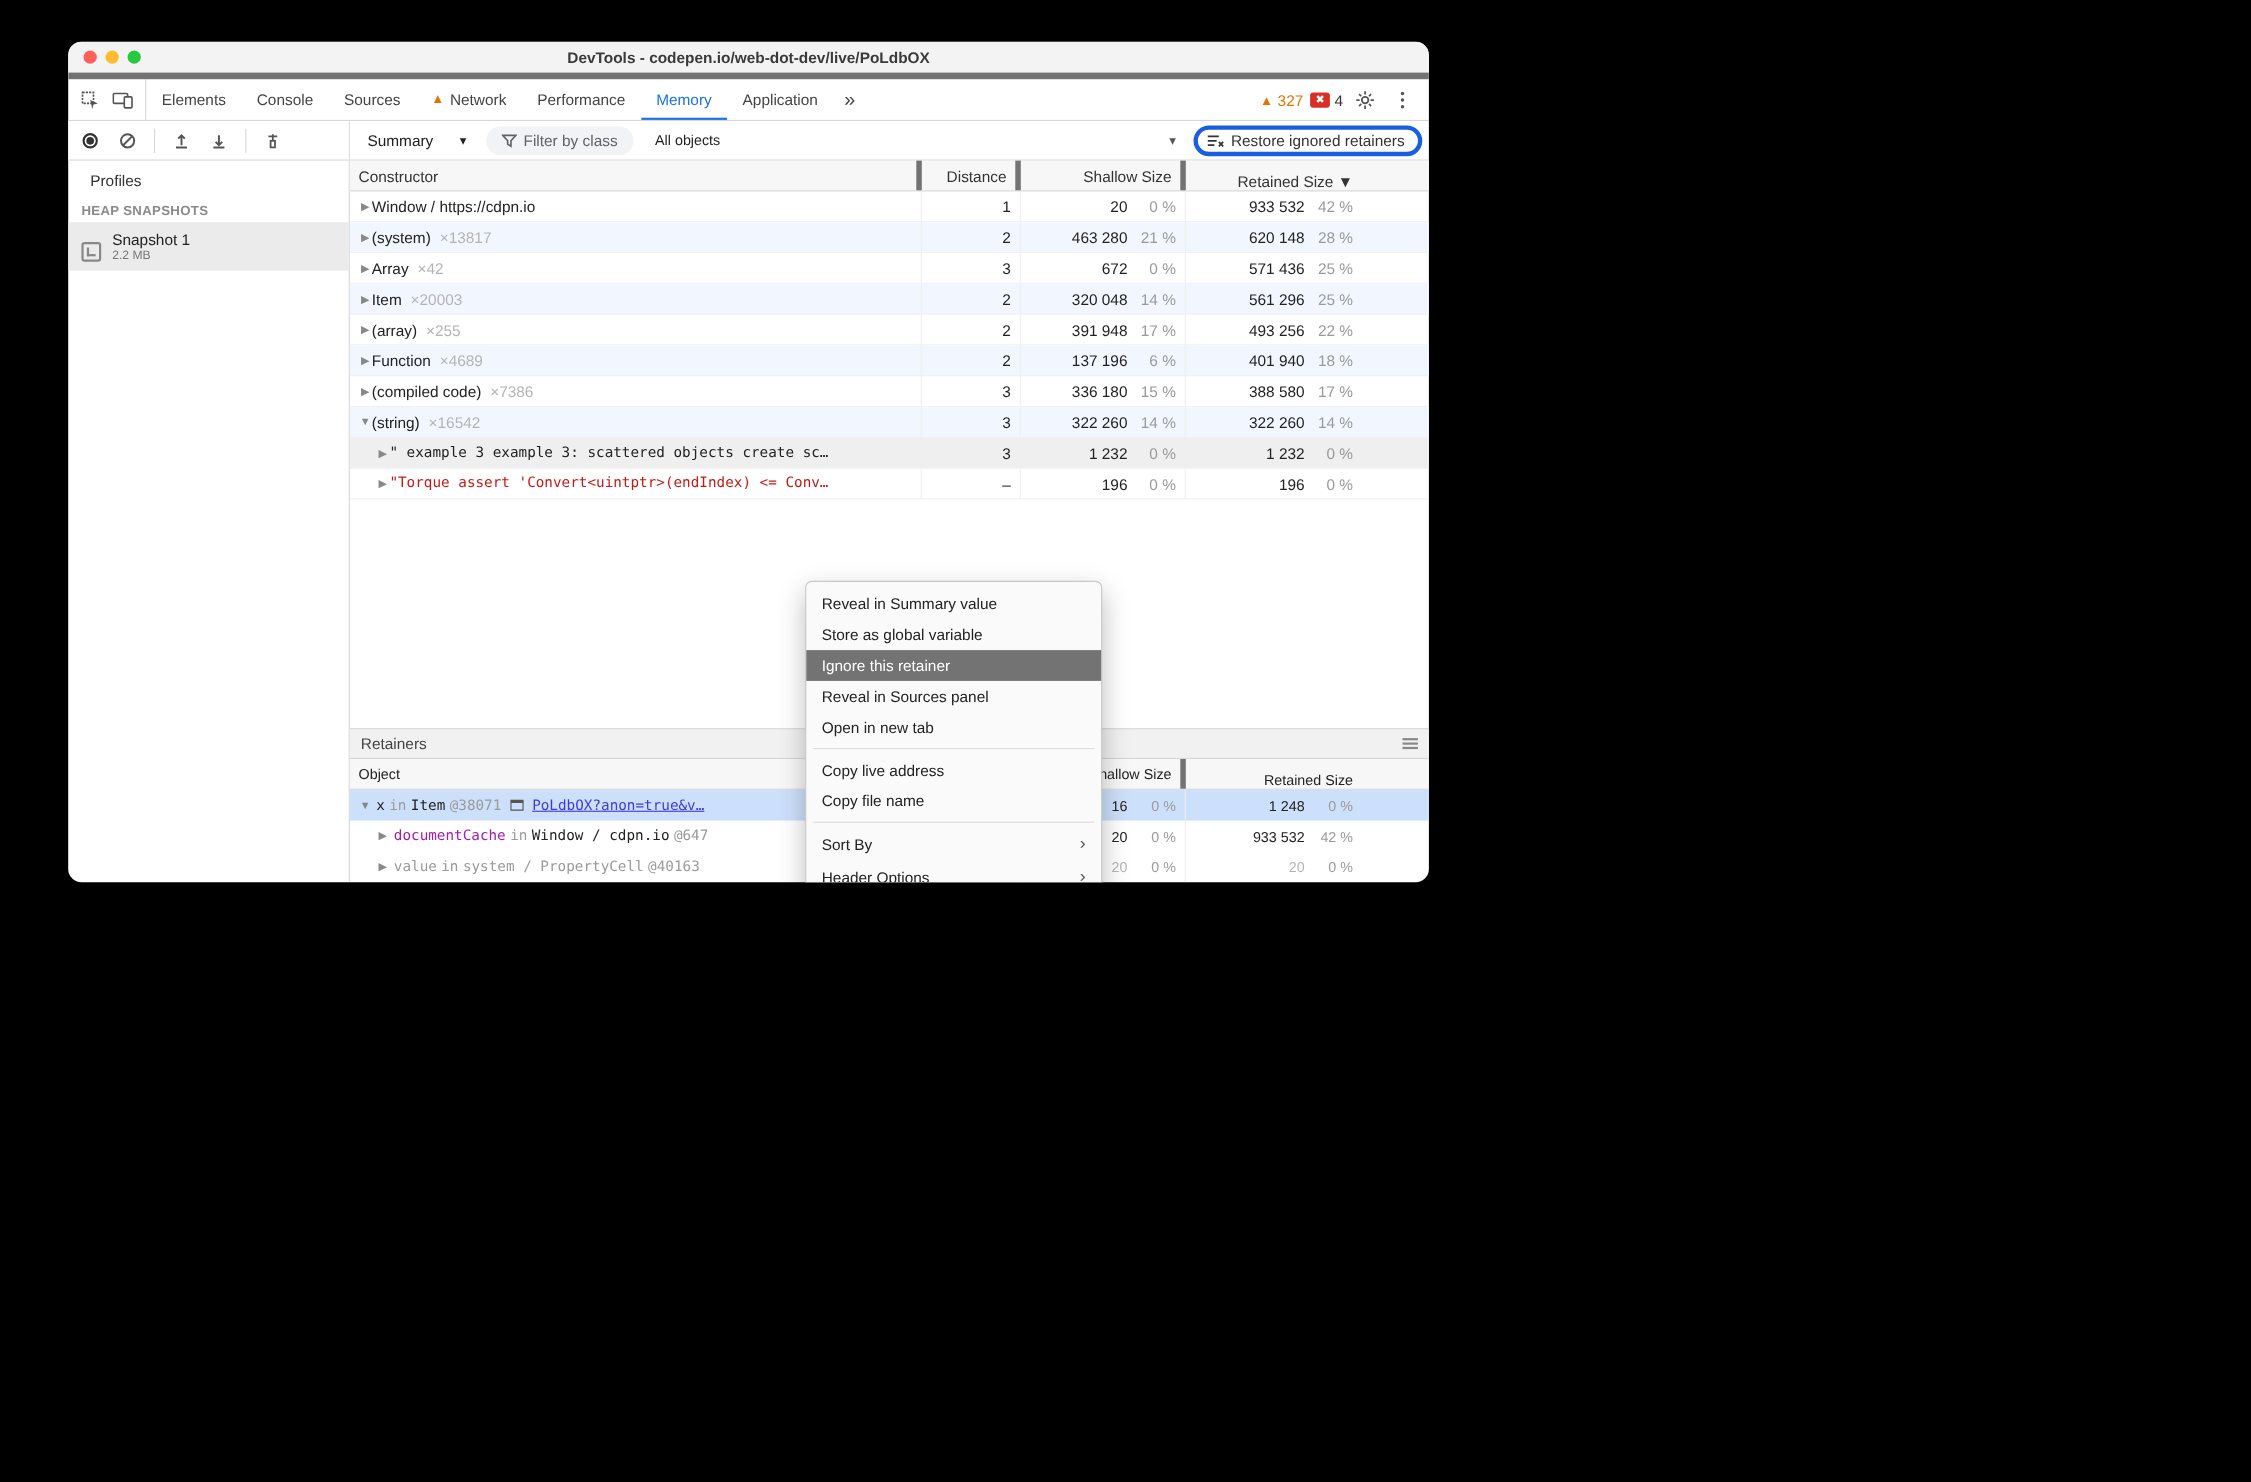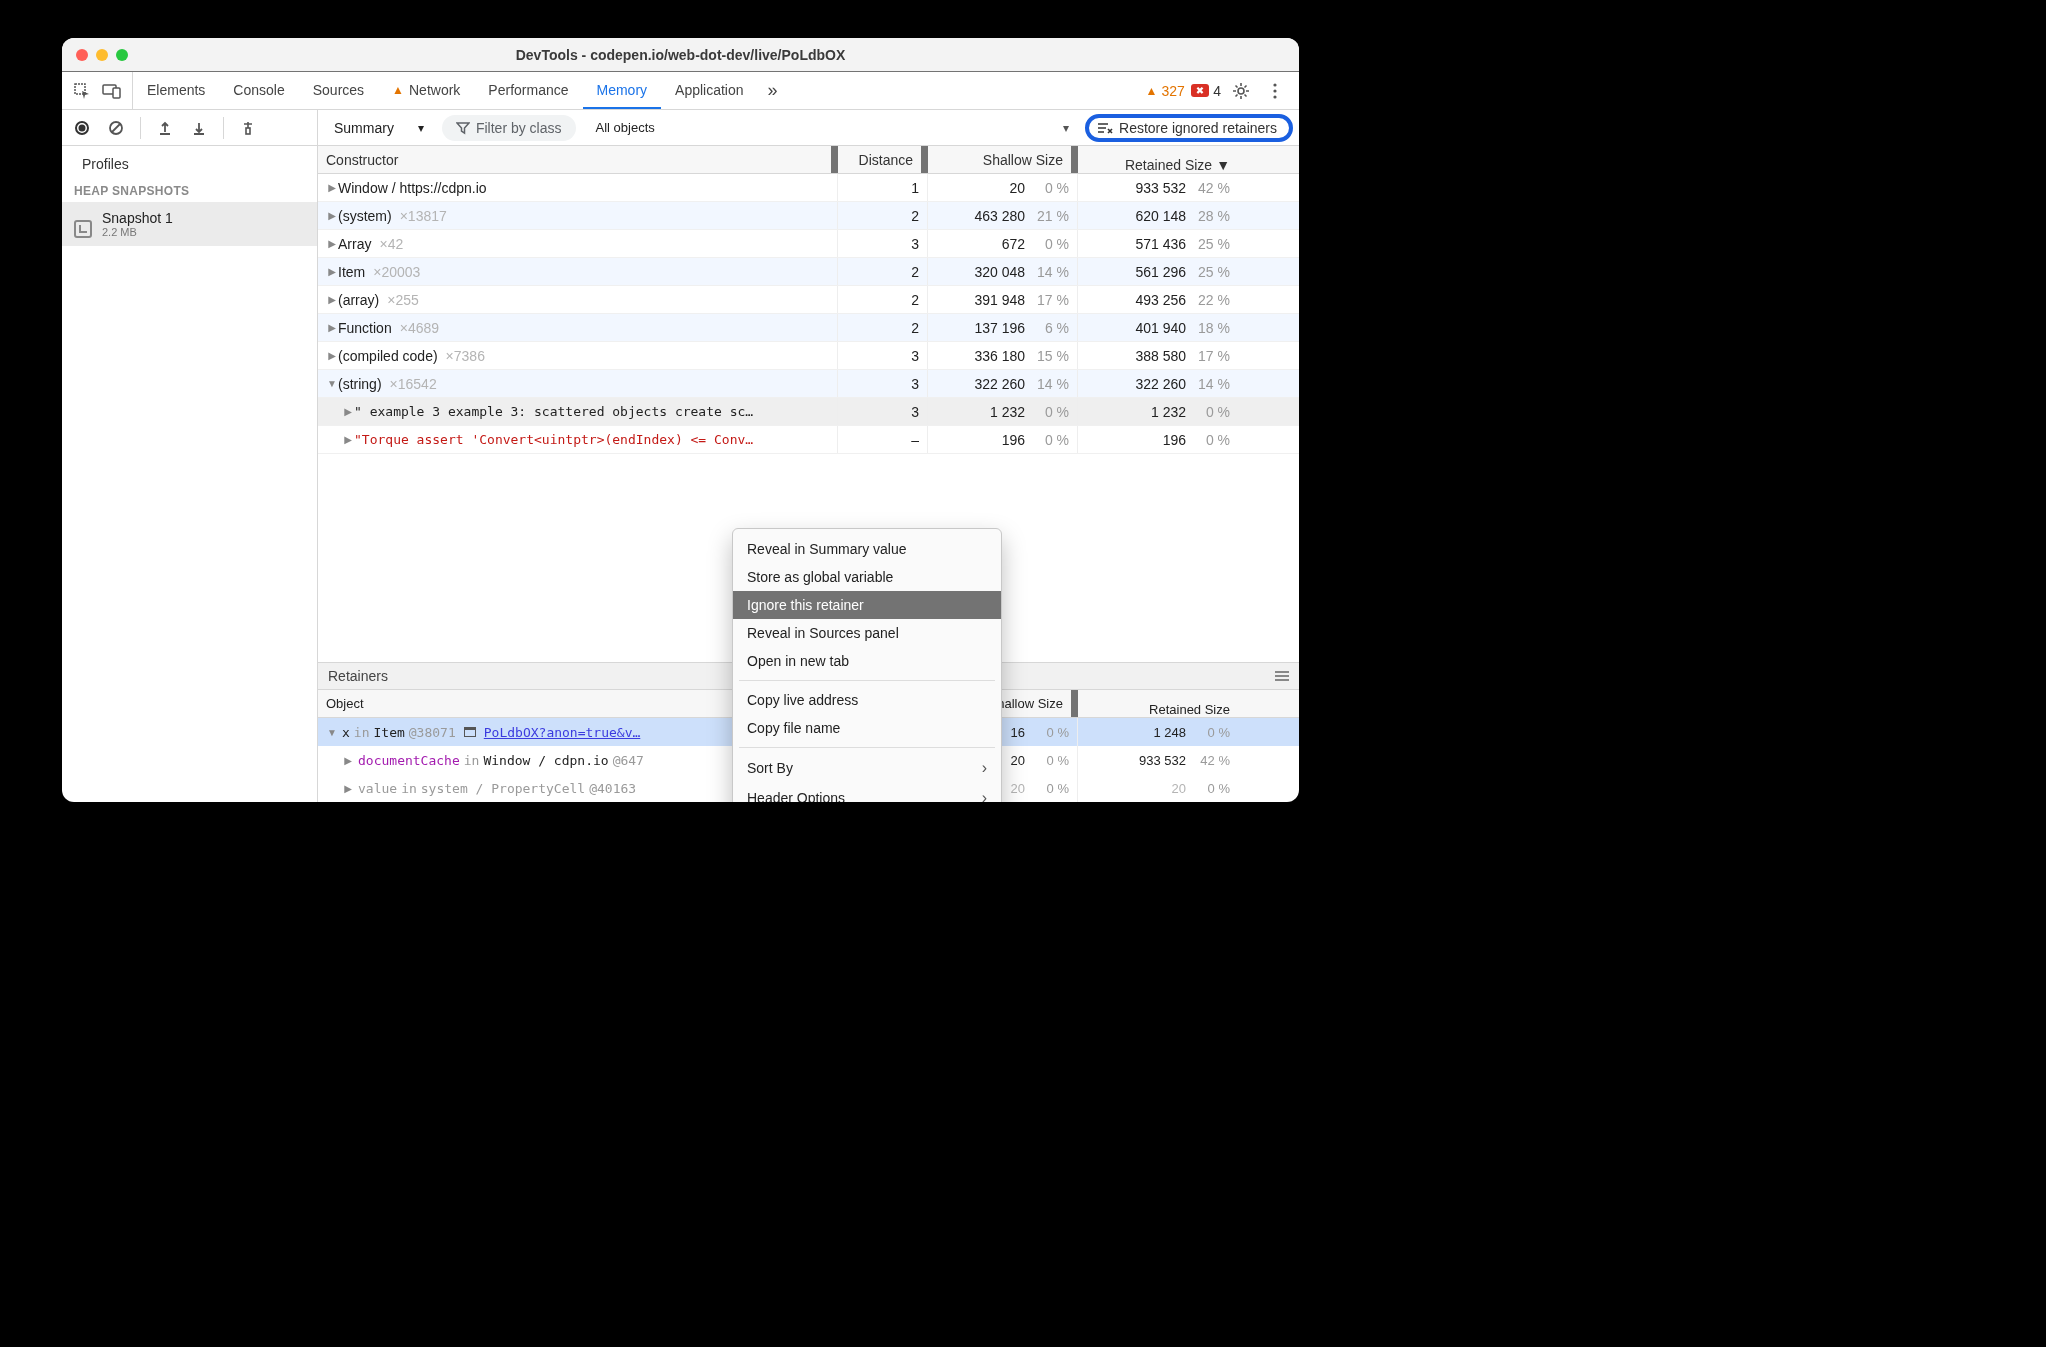--- a/index.html
+++ b/index.html
@@ -25,21 +25,21 @@
     display: flex;
     flex-direction: column;
   }
   
   .titlebar {
     height: 34px;
     display: flex;
     align-items: center;
     padding: 4px 14px;
     background: #f3f3f3;
-    border-bottom: 1px solid #737373;
+    border-bottom: 6px solid #737373;
     position: relative;
   }
   .traffic { display: flex; gap: 8px; }
   .tl-dot { width: 12px; height: 12px; border-radius: 50%; }
   .tl-red { background: #ff5f57; }
   .tl-yellow { background: #febc2e; }
   .tl-green { background: #28c840; }
   .titlebar-title {
     position: absolute; left:0; right:0;
     text-align: center;
@@ -157,21 +157,21 @@
     grid-template-columns: 520px 90px 150px 160px;
     align-items:center;
     font-size:14px;
   }
   .grid-header {
     background:#f7f7f7;
     border-bottom:1px solid #d7d7d7;
     height:28px;
     color:#333;
   }
-  .gh-cell { padding:0 8px; border-right:7px solid #737373; height:100%; display:flex; align-items:center; }
+  .gh-cell { padding:0 8px; border-right:5px solid #737373; height:100%; display:flex; align-items:center; }
   .gh-cell:last-child { border-right:none;align-items:flex-end; }
   .gh-right { justify-content:flex-end; text-align:right; }
   .gh-ret { justify-content:flex-end; gap:4px; }
   .grid-body { flex:1; overflow:hidden; }
   .grid-row {
     height:28px;
     border-bottom:1px solid #f0f0f0;
   }
   .grid-row.alt { background:#f2f7ff; }
   .gc { padding:0 8px; border-right:1px solid #eee; height:100%; display:flex; align-items:center; white-space:nowrap; overflow:hidden; }

